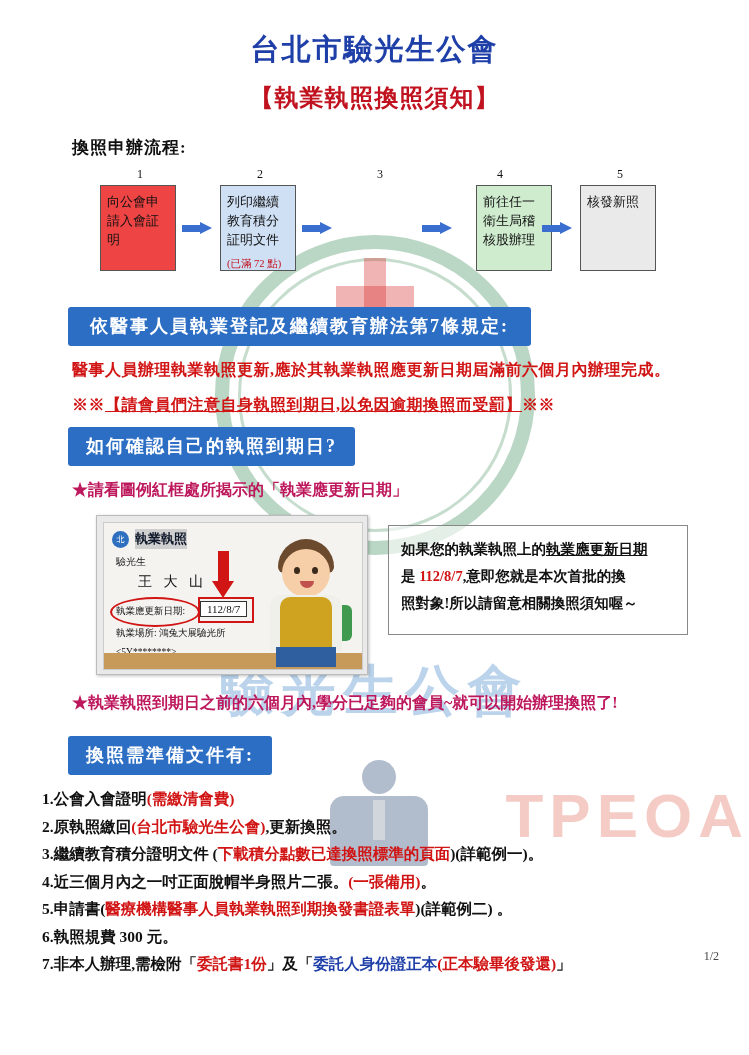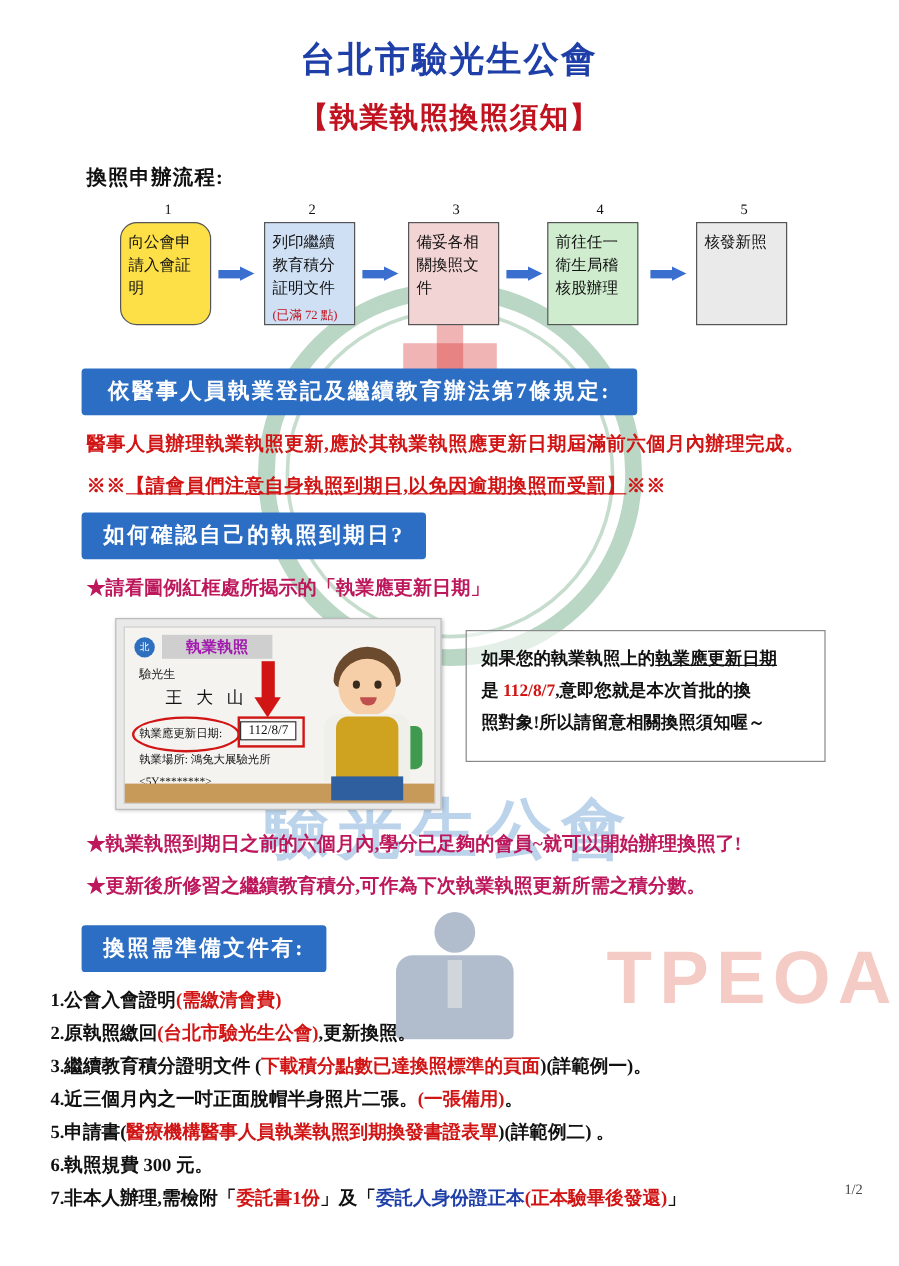--- a/index.html
+++ b/index.html
@@ -143,24 +143,24 @@
     top: 18px;
     width: 76px;
     height: 86px;
     border: 1px solid #555;
     font-size: 13px;
     line-height: 1.45;
     padding: 7px 5px 0 6px;
     box-sizing: border-box;
     color: #111;
   }
-  .fbox.b1 { background:#fde047; left: 0; border-radius: 14px; }
+  .fbox.b1 { background:#ef4444; left: 0; }
   .fbox.b2 { background:#cfe0f5; left: 120px; }
   .fbox.b3 { background:#f3d4d4; left: 240px; }
-  .fbox.b4 { background:#cfeccf; left: 356px; }
+  .fbox.b4 { background:#cfeccf; left: 376px; }
   .fbox.b5 { background:#eaeaea; left: 480px; }
   .fbox .note {
     color: #c1121f;
     font-size: 10.5px;
     margin-top: 6px;
     display: block;
   }
   .arrow {
     position: absolute;
     top: 55px;
@@ -239,22 +239,22 @@
     display: flex; align-items: center;
   }
   .card-logo {
     width: 17px; height: 17px; border-radius: 50%;
     background: #2f6fc0; color: #fff;
     font-size: 8px; line-height: 17px; text-align: center;
     margin-right: 6px;
   }
   .card-title {
     background: #cfcfcf;
-    font-size: 13px; font-weight: bold; color: #a21caf;
-    padding: 1px 20px;
+    font-size: 13px; font-weight: bold; color: #0f172a;
+    padding: 1px 0;
   }
   .card-kind {
     position: absolute; left: 12px; top: 32px;
     font-size: 10px; color: #222;
   }
   .card-name {
     position: absolute; left: 34px; top: 50px;
     font-size: 14px; color: #111; letter-spacing: 4px;
   }
   .card-renewlabel {
@@ -389,23 +389,20 @@
     <div class="fnum" style="left:240px">3</div>
     <div class="fnum" style="left:360px">4</div>
     <div class="fnum" style="left:480px">5</div>
 
     <div class="fbox b1">
       <span>向公會申請入會証明</span>
     </div>
     <div class="fbox b2">
       <span>列印繼續教育積分証明文件</span>
       <span class="note">(已滿 72 點)</span>
-    </div>
-    <div class="fbox b3">
-      <span>備妥各相關換照文件</span>
     </div>
     <div class="fbox b4">
       <span>前往任一衛生局稽核股辦理</span>
     </div>
     <div class="fbox b5">
       <span>核發新照</span>
     </div>
 
     <div class="arrow a1">
         <div class="shaft"></div>
@@ -476,21 +473,20 @@
 
     <div class="callout">
       <span>如果您的執業執照上的</span><span class="u">執業應更新日期</span><br>
       <span>是 </span><span class="red">112/8/7</span><span>,意即您就是本次首批的換</span><br>
       <span>照對象!所以請留意相關換照須知喔～</span>
     </div>
   </div>
 
   
   <div class="star-line">★執業執照到期日之前的六個月內,學分已足夠的會員~就可以開始辦理換照了!</div>
-  <div class="star-line">★更新後所修習之繼續教育積分,可作為下次執業執照更新所需之積分數。</div>
 
   
   <div class="bluebar narrow" style="margin-top:22px">換照需準備文件有:</div>
 
   <div class="numlist">
     <div>
       <span>1.</span><span>公會入會證明</span><span class="red">(需繳清會費)</span><span></span>
     </div>
     <div>
       <span>2.</span><span>原執照繳回</span><span class="red">(台北市驗光生公會)</span><span>,更新換照。</span>

